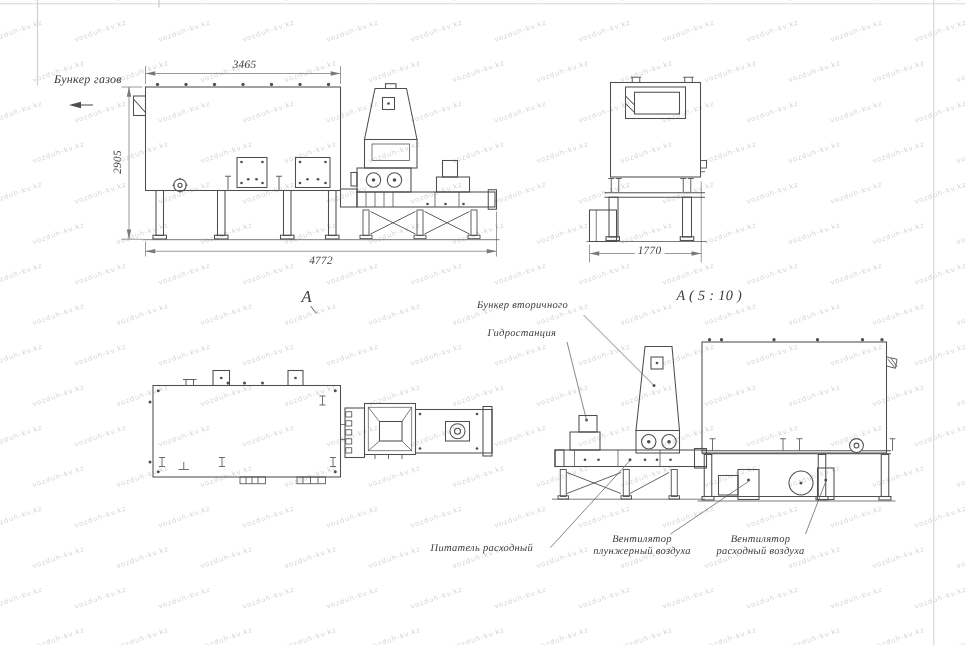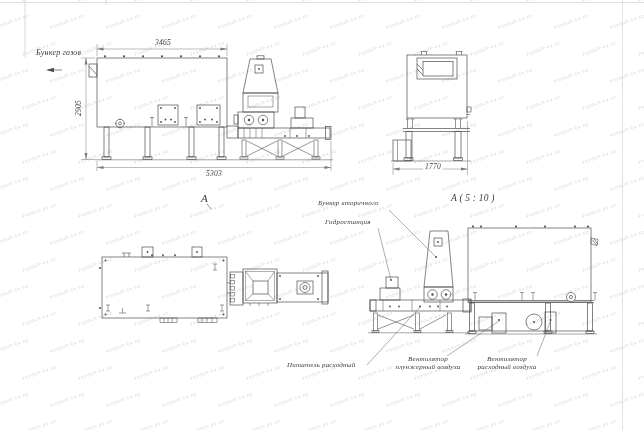--- a/index.html
+++ b/index.html
@@ -642,21 +642,21 @@
       <path d="M46,70 l8,-2.2 v4.4 z" fill="#4f4f4f" stroke="none"></path>
     </g>
   </svg>
 
   <div class="lbl note" style="left:36px;top:49px;font-size:8px;">Бункер газов</div>
 
   <div class="lbl dim ctr" style="left:163px;top:39px;">3465</div>
 
   <div class="lbl dim rot" style="left:79px;top:108px;">2905</div>
 
-  <div class="lbl dim ctr" style="left:214px;top:170px;">5303</div>
+  <div class="lbl dim ctr" style="left:214px;top:170px;">4772</div>
 
   <div class="lbl dim ctr onwhite" style="left:433px;top:163px;">1770</div>
 
   <div class="lbl" style="left:201px;top:192px;font-size:11px;">A</div>
 
   <div class="lbl" style="left:451px;top:193px;font-size:9.5px;">A ( 5 : 10 )</div>
 
   <div class="lbl note" style="left:318px;top:200px;">Бункер вторичного</div>
 
   <div class="lbl note" style="left:325px;top:219px;">Гидростанция</div>

